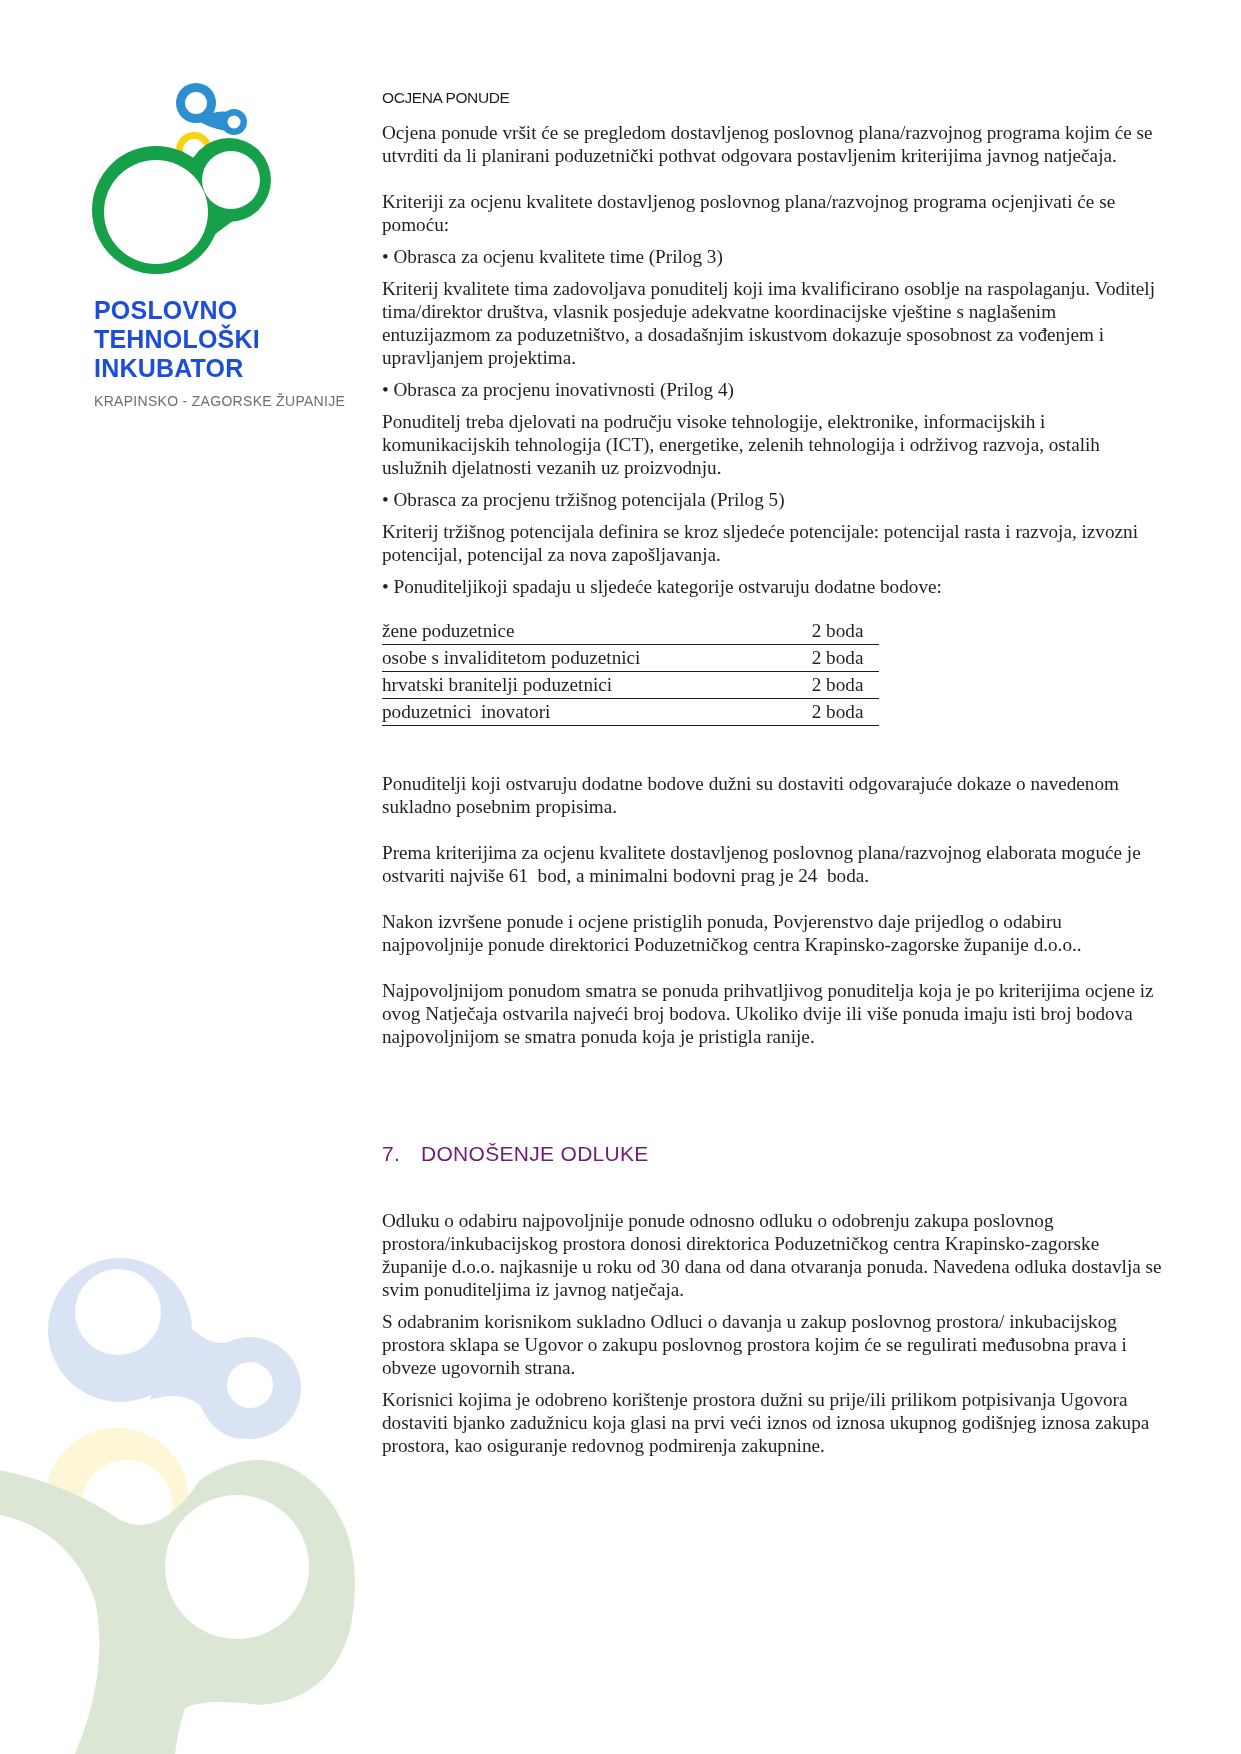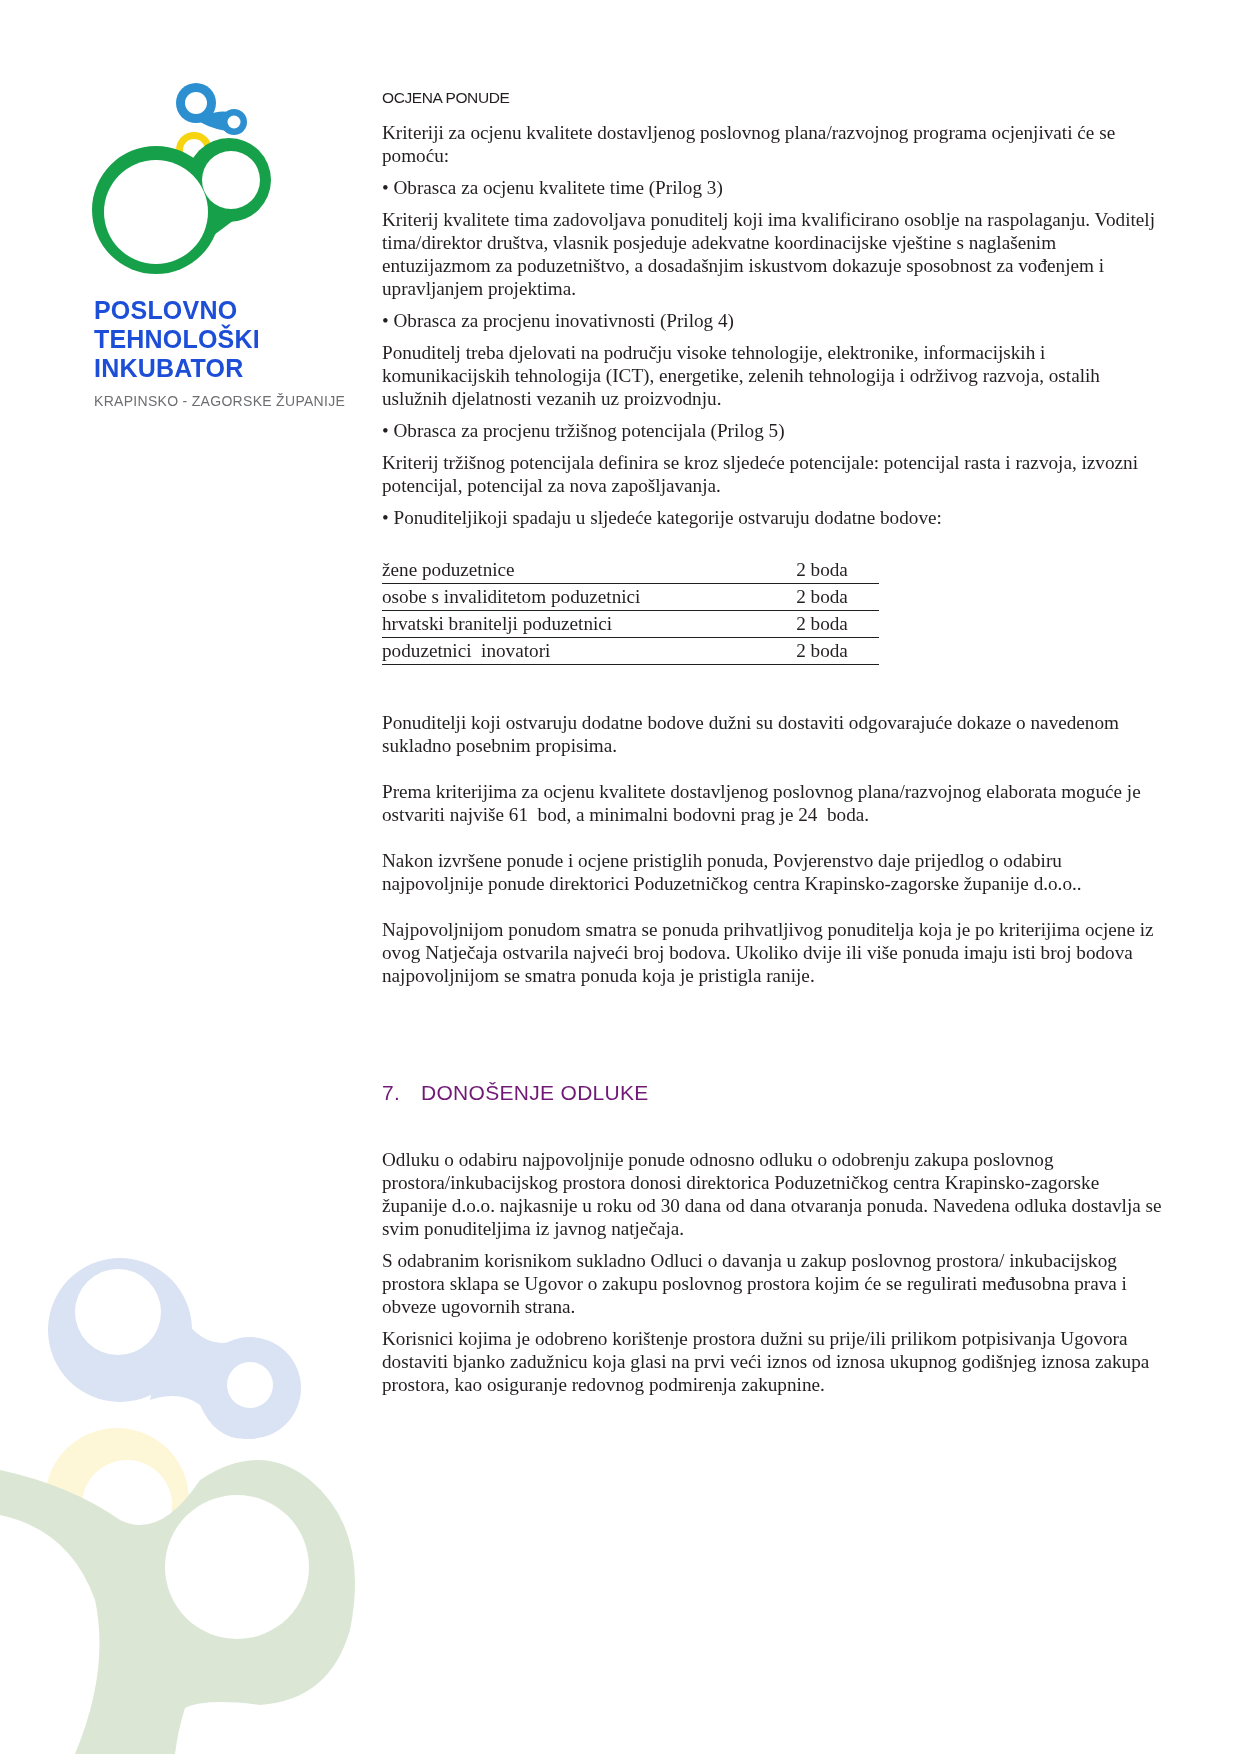--- a/index.html
+++ b/index.html
@@ -17,23 +17,23 @@
   .bg-deco { position: absolute; left: 0; top: 1230px; width: 400px; height: 524px; }
 
   .content { position: absolute; left: 382px; top: 86px; width: 780px; font-size: 19.2px; line-height: 23px; }
   .content p { margin: 0; }
   .heading { font-family: "Liberation Sans", "DejaVu Sans", sans-serif; font-weight: normal; font-size: 15.5px;
              letter-spacing: -0.4px; margin-bottom: 12px !important; }
   .mb-gap { margin-bottom: 23px !important; }
   .mb-sm { margin-bottom: 9px !important; }
   .bullet { margin-bottom: 9px !important; }
 
-  .points { width: 497px; margin-top: 28px; border-collapse: collapse; font-size: 19.2px; }
+  .points { width: 497px; margin-top: 20px; border-collapse: collapse; font-size: 19.2px; }
   .points td { padding: 0; height: 26px; line-height: 26px; border-bottom: 1.5px solid #231f20; vertical-align: bottom; }
-  .points td.val { text-align: left; white-space: nowrap; }
+  .points td.val { text-align: center; white-space: nowrap; }
 
   .section-title { font-family: "Liberation Sans", "DejaVu Sans", sans-serif; color: #701a75; font-size: 21px;
                    letter-spacing: 0.3px; margin: 0 0 44px 0 !important; }
   .section-title .num { display: inline-block; width: 39px; }
 </style>
 </head>
 <body>
 
 <div class="logo">
   <svg width="200" height="200" viewBox="0 0 200 200">
@@ -79,20 +79,21 @@
   <circle cx="127" cy="275" r="45" fill="#fff"></circle>
 
   <g fill="#dbe7d4">
     <path d="M0 240 Q70 255 120 290 Q160 310 200 250 Q260 210 310 250 Q370 300 350 400 Q330 470 260 475 Q205 468 185 478 Q178 500 175 524 L75 524 Q110 440 95 370 Q70 300 0 285 Z"></path>
   </g>
   <circle cx="237" cy="337" r="72" fill="#fff"></circle>
 </svg>
 
 <div class="content">
   <p class="heading">OCJENA PONUDE</p>
+  <p class="mb-gap">Ocjena ponude vršit će se pregledom dostavljenog poslovnog plana/razvojnog programa kojim će se utvrditi da li planirani poduzetnički pothvat odgovara postavljenim kriterijima javnog natječaja.</p>
   <p class="mb-sm">Kriteriji za ocjenu kvalitete dostavljenog poslovnog plana/razvojnog programa ocjenjivati će se pomoću:</p>
 
   <p class="bullet">• Obrasca za ocjenu kvalitete time (Prilog 3)</p>
   <p class="mb-sm">Kriterij kvalitete tima zadovoljava ponuditelj koji ima kvalificirano osoblje na raspolaganju. Voditelj tima/direktor društva, vlasnik posjeduje adekvatne koordinacijske vještine s naglašenim entuzijazmom za poduzetništvo, a dosadašnjim iskustvom dokazuje sposobnost za vođenjem i upravljanjem projektima.</p>
   <p class="bullet">• Obrasca za procjenu inovativnosti (Prilog 4)</p>
   <p class="mb-sm">Ponuditelj treba djelovati na području visoke tehnologije, elektronike, informacijskih i komunikacijskih tehnologija (ICT), energetike, zelenih tehnologija i održivog razvoja, ostalih uslužnih djelatnosti vezanih uz proizvodnju.</p>
   <p class="bullet">• Obrasca za procjenu tržišnog potencijala (Prilog 5)</p>
   <p class="mb-sm">Kriterij tržišnog potencijala definira se kroz sljedeće potencijale: potencijal rasta i razvoja, izvozni potencijal, potencijal za nova zapošljavanja.</p>
   <p>• Ponuditeljikoji spadaju u sljedeće kategorije ostvaruju dodatne bodove:</p>
 

